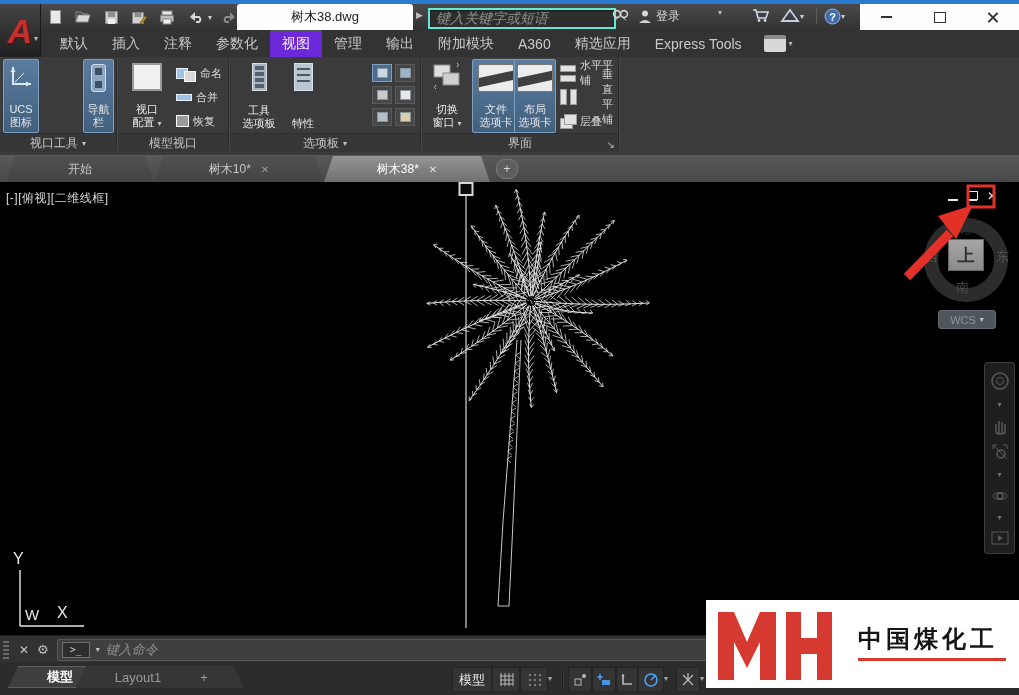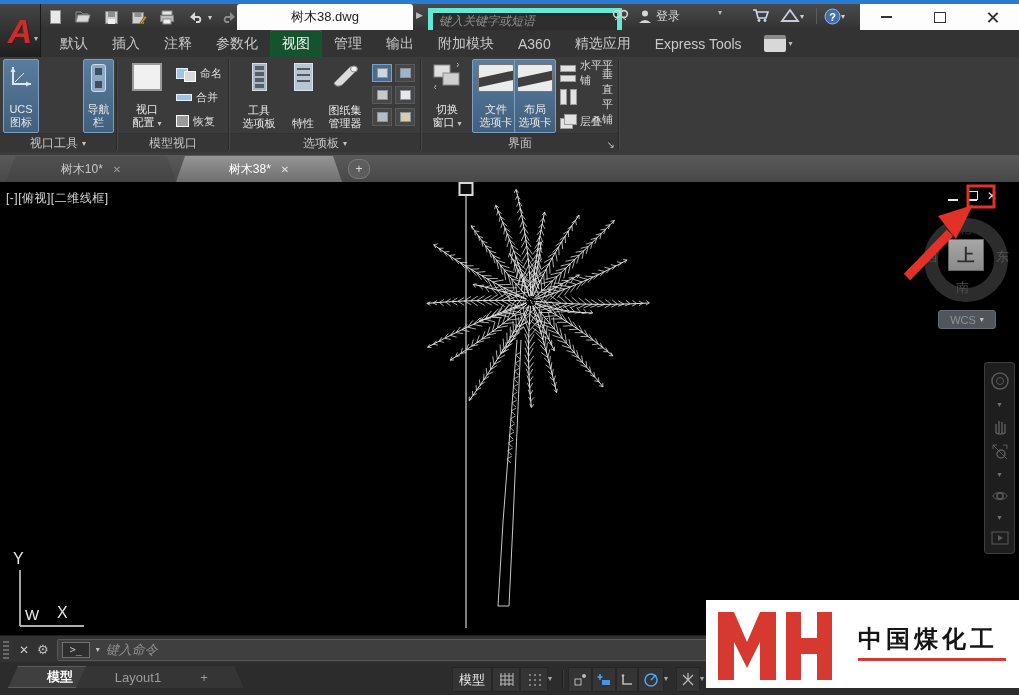--- a/index.html
+++ b/index.html
@@ -18,35 +18,35 @@
   .appbtn .a{font-size:34px;font-weight:bold;color:#c62f2c;text-shadow:1px 1px 1px #5c0e0e;font-style:italic;line-height:1;}
   .appbtn .caret{position:absolute;right:2px;bottom:14px;font-size:8px;color:#bbb;}
   .qat{left:44px;top:6px;height:22px;display:flex;align-items:center;gap:6px;}
   .qbtn{width:22px;height:20px;display:flex;align-items:center;justify-content:center;}
   .qbtn svg{display:block;}
   .qcaret{font-size:8px;color:#cfcfcf;margin-left:-4px;}
   .overflow{color:#d5d5d5;font-size:12px;letter-spacing:-1px;}
   .doctab{left:237px;top:4px;width:176px;height:26px;background:#fdfdfd;border-radius:3px 3px 0 0;
     display:flex;align-items:center;justify-content:center;font-size:13px;color:#222;}
   .docarrow{left:416px;top:10px;color:#bcbcbc;font-size:9px;}
-  .searchbox{left:428px;top:8px;width:178px;height:17px;background:#2e2e2e;border:5px solid #5eead4;
-    box-shadow:inset 0 1px 2px #1a1a1a;color:#8f8f8f;font-style:italic;font-size:12px;
+  .searchbox{left:428px;top:8px;width:178px;height:17px;background:#2e2e2e;border:2px solid #5eead4;
+    box-shadow:inset 0 1px 2px #1a1a1a;color:#8f8f8f;font-style:italic;font-size:14px;
     display:flex;align-items:center;padding-left:6px;}
   .tb-ic{top:8px;display:flex;align-items:center;color:#d6d6d6;font-size:12px;gap:4px;}
   .win-ctrl-area{left:860px;top:4px;width:159px;height:26px;background:#fdfdfd;display:flex;z-index:5;}
   .wbtn{flex:1;display:flex;align-items:center;justify-content:center;}
   .wmin{width:11px;height:0;border-bottom:2px solid #333;}
   .wmax{width:10px;height:9px;border:1.5px solid #333;}
   .wclose{position:relative;width:12px;height:12px;}
   .wclose:before,.wclose:after{content:"";position:absolute;left:5px;top:0;width:2px;height:13px;background:#333;}
   .wclose:before{transform:rotate(45deg);} .wclose:after{transform:rotate(-45deg);}
   
   .ribtabs{left:0;top:30px;width:1019px;height:27px;background:#333333;display:flex;align-items:stretch;padding-left:48px;box-sizing:border-box;}
   .rtab{padding:0 12px;display:flex;align-items:center;font-size:14px;color:#c9c9c9;}
-  .rtab.active{background:#14532d;color:#f2f2f2;border-radius:3px 3px 0 0;box-shadow:inset 0 1px 0 #555;}
+  .rtab.active{background:#6d28d9;color:#f2f2f2;border-radius:3px 3px 0 0;box-shadow:inset 0 1px 0 #555;}
   .ribtoggle{display:flex;align-items:center;gap:3px;margin-left:10px;}
   .ribtoggle .box{width:22px;height:13px;background:#d8d8d8;border-radius:2px;border-top:4px solid #8a8a8a;}
   .ribtoggle .caret{font-size:8px;color:#bbb;}
   
   .ribbon{left:0;top:57px;width:1019px;height:98px;background:#3b3b3b;border-bottom:3px solid #2e2e2e;}
   .panel{position:absolute;top:0;height:95px;}
   .panel .plabel{position:absolute;left:0;right:0;bottom:0;height:18px;background:#363636;border-top:1px solid #313131;
     color:#c4c4c4;font-size:12px;display:flex;align-items:center;justify-content:center;gap:4px;}
   .pdivider{position:absolute;top:2px;width:1px;height:91px;background:#2a2a2a;border-right:1px solid #484848;}
   .bigbtn{position:absolute;top:2px;height:74px;display:flex;flex-direction:column;align-items:center;justify-content:flex-start;
@@ -337,28 +337,20 @@
           <i></i>
           <i></i>
         </span>
       <span class="lbl">工具
 选项板</span>
     </div>
     <div class="bigbtn" style="left:56px;width:34px;">
       <span class="ic-props"></span>
       <span class="lbl">特性</span>
     </div>
-    <div class="bigbtn" style="left:92px;width:46px;">
-      <svg width="30" height="26">
-          <path d="M4 20 L20 4 Q26 2 27 7 L12 22 Q6 25 4 20 Z" fill="#dcdcdc" stroke="#8a8a8a"></path>
-          <ellipse cx="24" cy="6" rx="3.4" ry="3" fill="#efefef" stroke="#8a8a8a"></ellipse>
-        </svg>
-      <span class="lbl">图纸集
-管理器</span>
-    </div>
     <div class="smallrow" style="left:142px;top:4px;gap:3px;">
       <span class="minisq hl">
           <span class="g"></span>
         </span>
       <span class="minisq">
           <span class="g" style="background:#9db4c9;"></span>
         </span>
     </div>
     <div class="smallrow" style="left:142px;top:26px;gap:3px;">
       <span class="minisq">
@@ -426,20 +418,23 @@
     </div>
     <div class="plabel">
       <span>界面</span>
       <span class="cornerexp">↘</span>
     </div>
   </div>
   <div class="pdivider" style="left:618px;"></div>
 </div>
 
 <div class="abs filetabs">
+  <div class="ftab" style="width:112px;">
+    <span>开始</span>
+  </div>
   <div class="ftab" style="width:134px;">
     <span>树木10*</span>
       <span class="x">✕</span>
   </div>
   <div class="ftab active" style="width:130px;">
     <span>树木38*</span>
       <span class="x">✕</span>
   </div>
   <div class="ftab-plus">+</div>
 </div>

